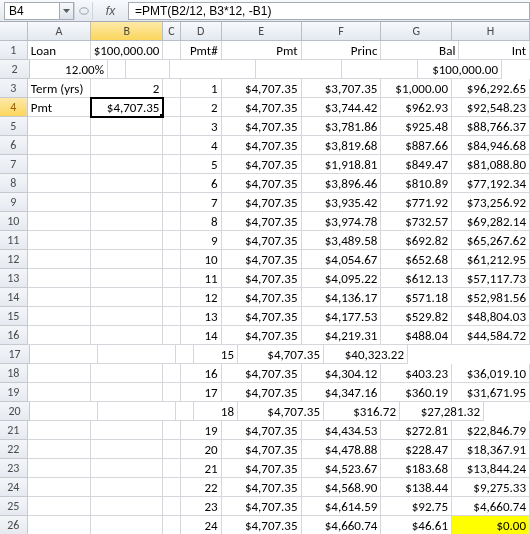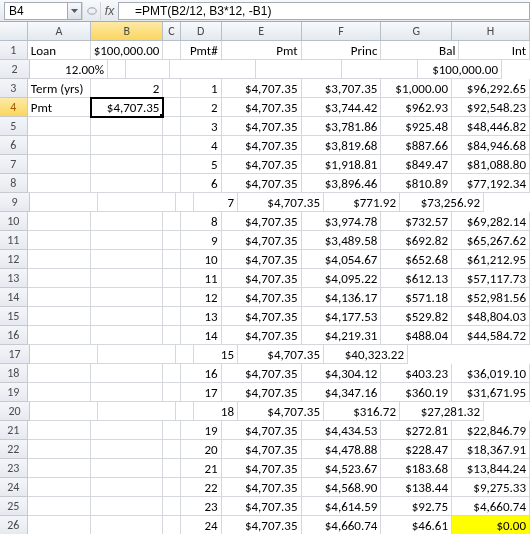--- a/index.html
+++ b/index.html
@@ -12,47 +12,47 @@
   }
   .topbar {
     display: flex;
     align-items: center;
     height: 22px;
     border-bottom: 1px solid #a5acb5;
     background: linear-gradient(#f7f9fc, #e4e9ef);
     padding-left: 4px;
   }
   .name-box {
-    width: 64px;
+    width: 56px;
     height: 18px;
     background: #fff;
     border: 1px solid #a5acb5;
     font-size: 12px;
     padding: 1px 4px;
     outline: none;
   }
   .namebox-dd {
     width: 14px; height: 18px;
     border: 1px solid #a5acb5;
     border-left: none;
     background: linear-gradient(#f7f9fc,#dce2ea);
     display:flex; align-items:center; justify-content:center;
   }
   .fx-cancel, .fx-enter, .fx-label {
     width:18px; height:18px; display:flex; align-items:center; justify-content:center;
     color:#6b6b6b; font-family: "Segoe UI", sans-serif; font-size:12px;
     border-left:1px solid #d0d5dc;
   }
-  .fx-label { font-style: italic; color:#555; width:18px; }
+  .fx-label { font-style: italic; color:#555; width:36px; }
   .formula-input {
     flex:1;
     height:18px;
     border:1px solid #a5acb5;
     font-size:12px;
-    padding:1px 16px;
+    padding:1px 6px;
     outline:none;
     background:#fff;
   }
   .sheet {
     display:flex;
     flex-direction:column;
   }
   .row {
     display:flex;
     height:19px;
@@ -187,21 +187,21 @@
   </div>
       <div class="row">
     <div class="row-hdr ">5</div>
     <div class="cell col-A "></div>
     <div class="cell col-B "></div>
     <div class="cell col-C "></div>
     <div class="cell col-D right">3</div>
     <div class="cell col-E right">$4,707.35</div>
     <div class="cell col-F right">$3,781.86</div>
     <div class="cell col-G right">$925.48</div>
-    <div class="cell col-H right ">$48,446.82</div>
+    <div class="cell col-H right ">$88,766.37</div>
   </div>
       <div class="row">
     <div class="row-hdr ">6</div>
     <div class="cell col-A "></div>
     <div class="cell col-B "></div>
     <div class="cell col-C "></div>
     <div class="cell col-D right">4</div>
     <div class="cell col-E right">$4,707.35</div>
     <div class="cell col-F right">$3,819.68</div>
     <div class="cell col-G right">$887.66</div>
@@ -229,20 +229,21 @@
     <div class="cell col-G right">$810.89</div>
     <div class="cell col-H right ">$77,192.34</div>
   </div>
       <div class="row">
     <div class="row-hdr ">9</div>
     <div class="cell col-A "></div>
     <div class="cell col-B "></div>
     <div class="cell col-C "></div>
     <div class="cell col-D right">7</div>
     <div class="cell col-E right">$4,707.35</div>
+    <div class="cell col-F right">$3,935.42</div>
     <div class="cell col-G right">$771.92</div>
     <div class="cell col-H right ">$73,256.92</div>
   </div>
       <div class="row">
     <div class="row-hdr ">10</div>
     <div class="cell col-A "></div>
     <div class="cell col-B "></div>
     <div class="cell col-C "></div>
     <div class="cell col-D right">8</div>
     <div class="cell col-E right">$4,707.35</div>

